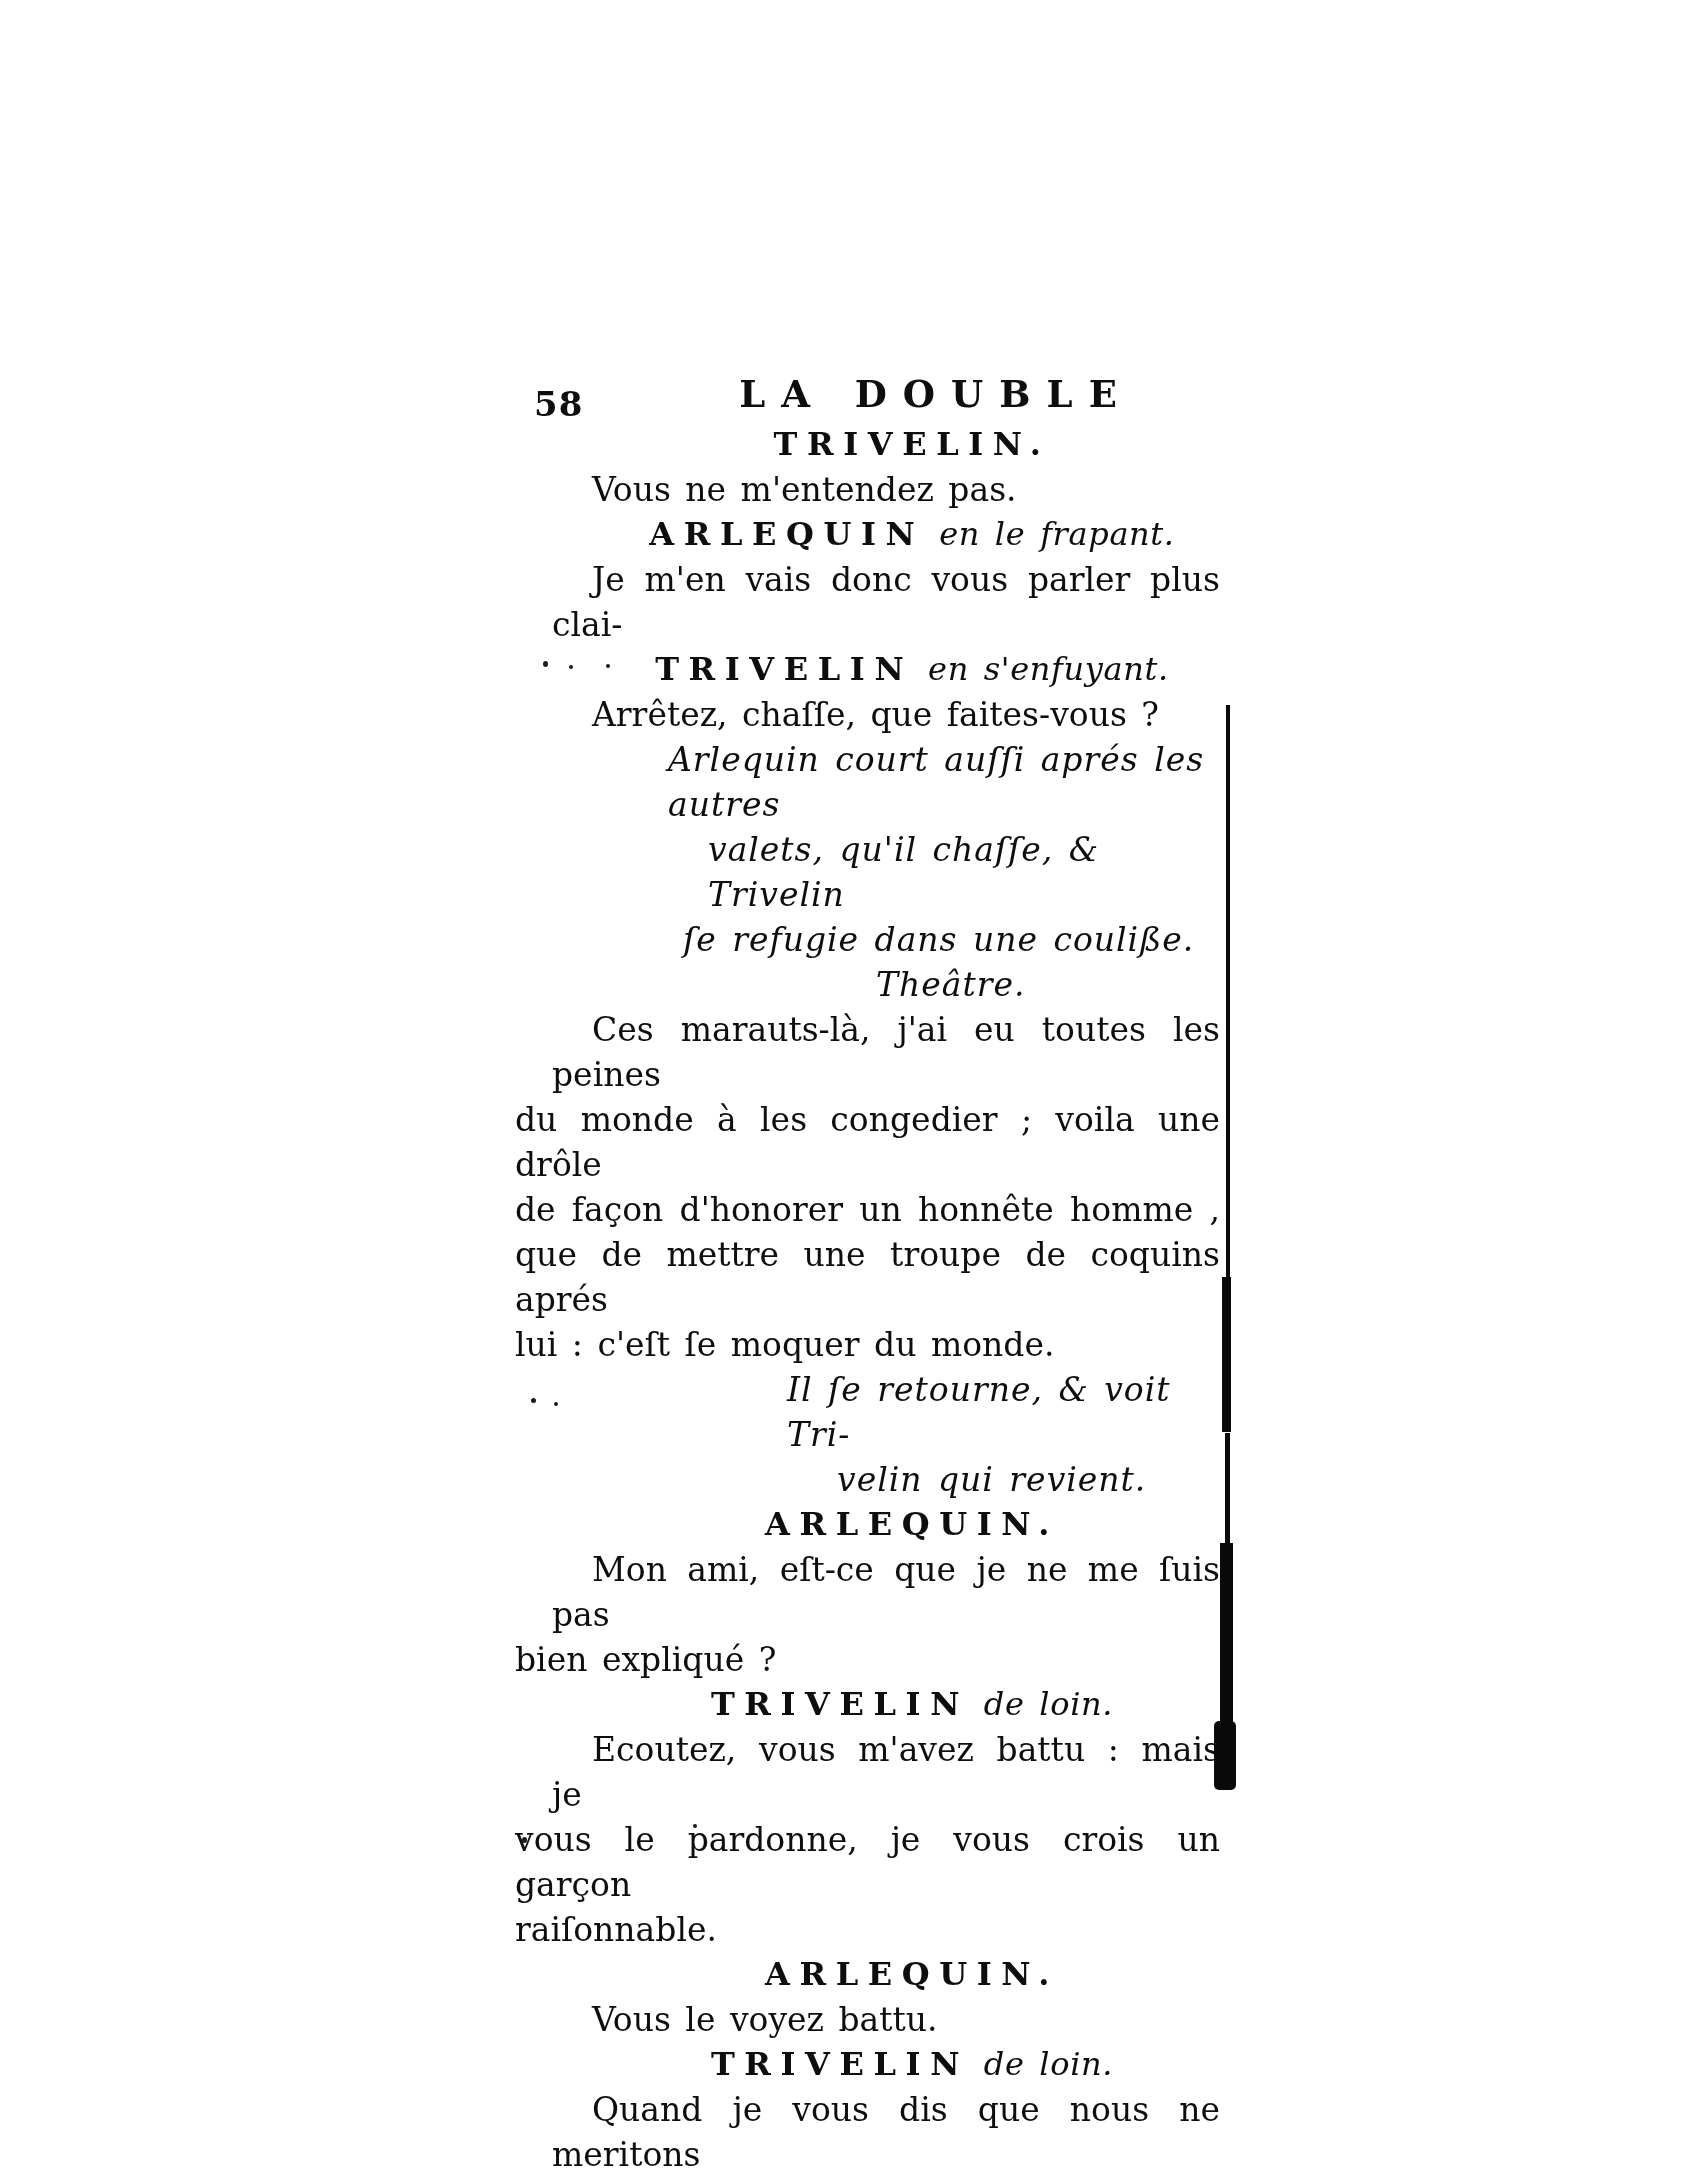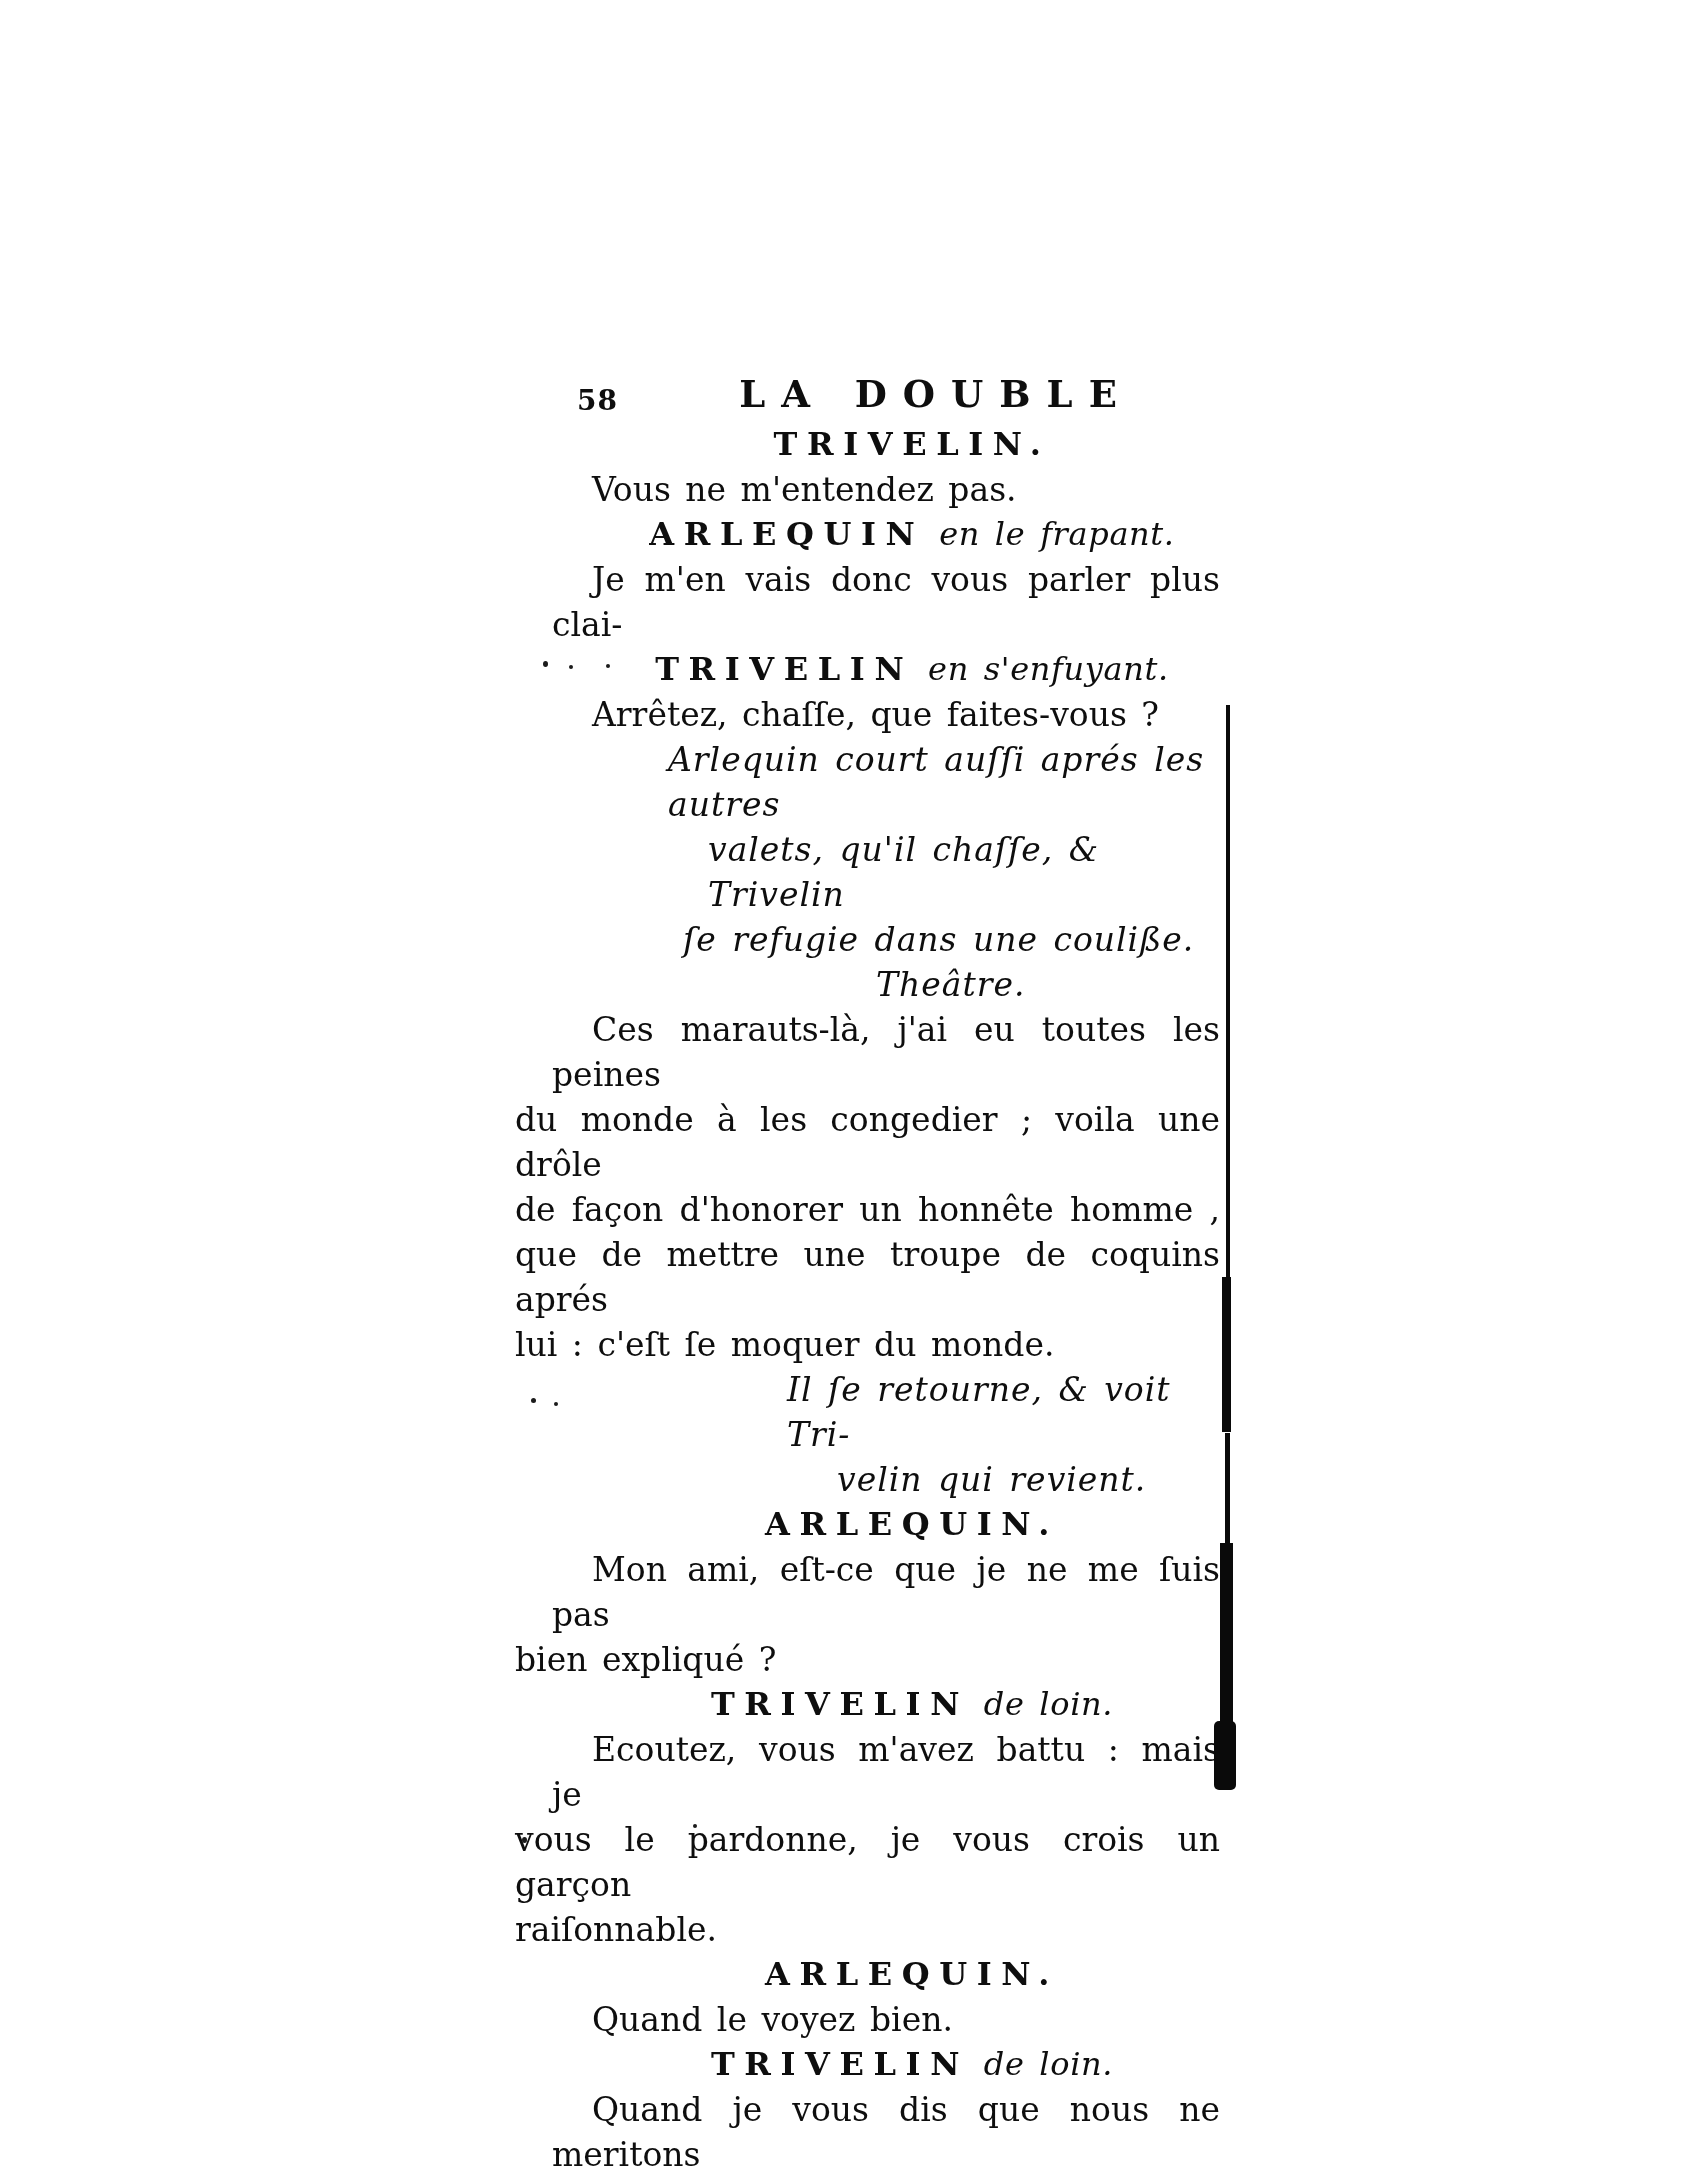--- a/index.html
+++ b/index.html
@@ -6,21 +6,21 @@
   body{
     width:1683px;height:2178px;position:relative;background:#ffffff;
     font-family:"DejaVu Serif","Liberation Serif",serif;
     color:#0e0e0e;overflow:hidden;
     -webkit-font-smoothing:antialiased;
   }
   .page{position:absolute;inset:0;background:#ffffff;}
 
   
   .header{position:absolute;top:372px;left:500px;width:723px;height:50px;}
-  .pagenum{position:absolute;left:34px;top:12px;font-size:28px;font-weight:bold;letter-spacing:1px;margin-left:43px;}
+  .pagenum{position:absolute;left:34px;top:12px;font-size:34px;font-weight:bold;letter-spacing:1px;}
   .running-title{
     text-align:center;padding-left:149px;font-size:37px;font-weight:bold;
     letter-spacing:16px;white-space:nowrap;
   }
 
   
   .text-block{
     position:absolute;left:515px;top:422px;width:705px;
     font-size:33px;line-height:45px;word-spacing:4px;
   }
@@ -72,21 +72,21 @@
       <div class="line stage pl-e">Il ſe retourne, &amp; voit Tri-</div>
       <div class="line stage pl-f">velin qui revient.</div>
       <div class="line speaker"><span class="caps">ARLEQUIN.</span></div>
       <div class="line speech indent justify">Mon ami, eſt-ce que je ne me ſuis pas</div>
       <div class="line speech">bien expliqué ?</div>
       <div class="line speaker"><span class="caps">TRIVELIN</span><span class="dir"> de loin.</span></div>
       <div class="line speech indent justify">Ecoutez, vous m'avez battu : mais je</div>
       <div class="line speech justify">vous le pardonne, je vous crois un garçon</div>
       <div class="line speech">raiſonnable.</div>
       <div class="line speaker"><span class="caps">ARLEQUIN.</span></div>
-      <div class="line speech indent">Quand le voyez bien.</div>
+      <div class="line speech indent">Vous le voyez battu.</div>
       <div class="line speaker"><span class="caps">TRIVELIN</span><span class="dir"> de loin.</span></div>
       <div class="line speech indent justify">Quand je vous dis que nous ne meritons</div>
     </div>
 
   <div class="artifact" style="left:1226px;top:705px;width:4px;height:572px;"></div>
   <div class="artifact" style="left:1222px;top:1277px;width:9px;height:155px;"></div>
   <div class="artifact" style="left:1225px;top:1433px;width:5px;height:111px;"></div>
   <div class="artifact" style="left:1220px;top:1543px;width:13px;height:245px;"></div>
   <div class="artifact" style="left:1214px;top:1721px;width:22px;height:69px;border-radius:5px;"></div>
 

